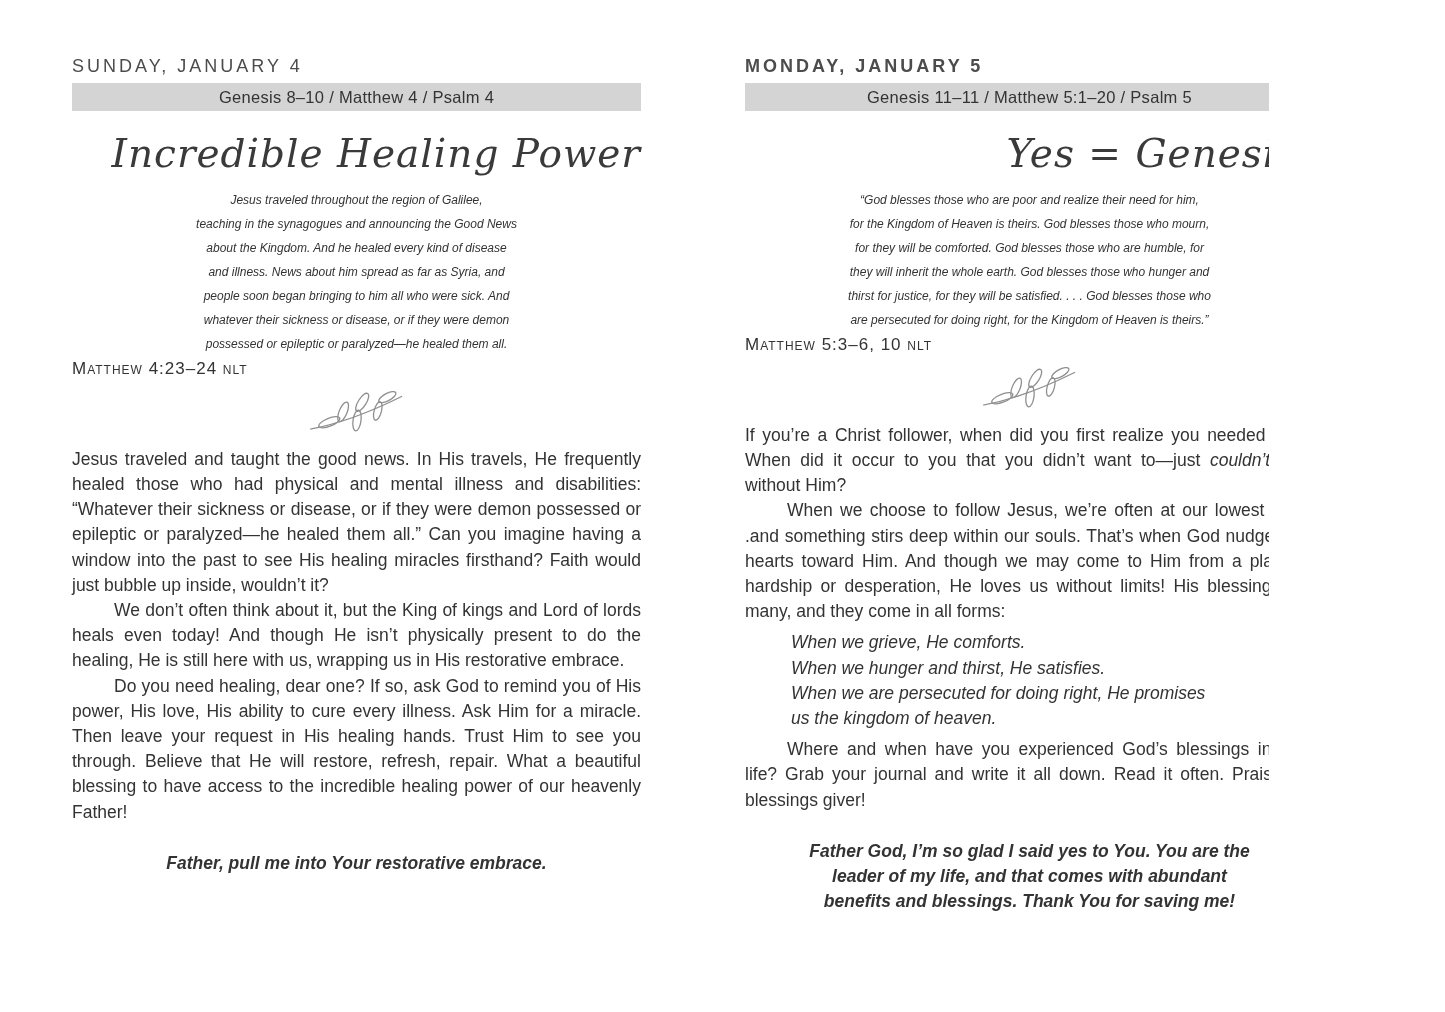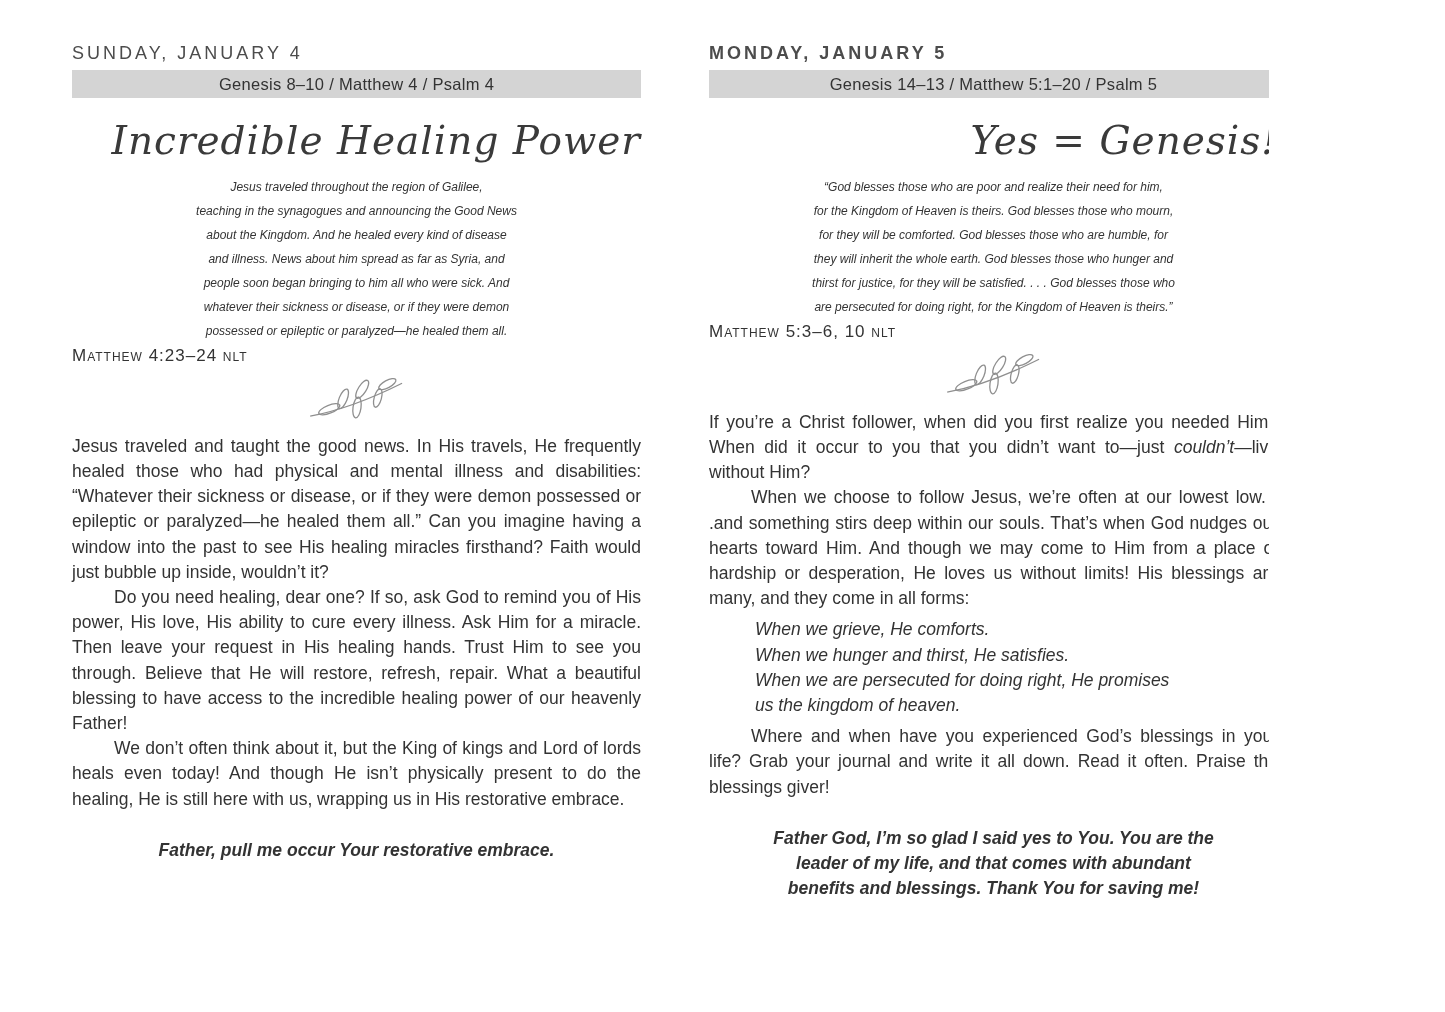--- a/index.html
+++ b/index.html
@@ -1,19 +1,19 @@
 <!DOCTYPE html>
 <html><head>
 <meta charset="utf-8">
 <style>
   * { margin:0; padding:0; box-sizing:border-box; }
   html,body { background:#ffffff; }
   .spread {
     width:1269px; height:1012px; background:#ffffff;
-    display:flex; padding:44px 72px 0 72px; gap:68px;
+    display:flex; padding:57px 72px 0 72px; gap:104px;
     font-family:"Liberation Sans", sans-serif; color:#333333;
     overflow:hidden;
   }
   .page { width:569px; flex:0 0 569px; }
 
   .date-header {
     font-size:18px; letter-spacing:3px; color:#4c4c4c;
     font-weight:400; line-height:18px;
   }
   .date-header.right { text-align:left;font-weight:bold; }
@@ -86,30 +86,30 @@
           <ellipse cx="44" cy="28" rx="12" ry="4.6" transform="rotate(-68 44 28)"></ellipse>
           <ellipse cx="60" cy="38" rx="12" ry="4.6" transform="rotate(-82 60 38)"></ellipse>
           <ellipse cx="66" cy="17" rx="12" ry="4.6" transform="rotate(-58 66 17)"></ellipse>
           <ellipse cx="84" cy="27" rx="11" ry="4.2" transform="rotate(-75 84 27)"></ellipse>
           <ellipse cx="95" cy="11" rx="11" ry="4.2" transform="rotate(-28 95 11)"></ellipse>
         </g>
       </svg>
     </div>
     <div class="body-text">
       <p>Jesus traveled and taught the good news. In His travels, He frequently healed those who had physical and mental illness and disabilities: “Whatever their sickness or disease, or if they were demon possessed or epileptic or paralyzed—he healed them all.” Can you imagine having a window into the past to see His healing miracles firsthand? Faith would just bubble up inside, wouldn’t it?</p>
+      <p class="indent">We don’t often think about it, but the King of kings and Lord of lords heals even today! And though He isn’t physically present to do the healing, He is still here with us, wrapping us in His restorative embrace.</p>
       <p class="indent">Do you need healing, dear one? If so, ask God to remind you of His power, His love, His ability to cure every illness. Ask Him for a miracle. Then leave your request in His healing hands. Trust Him to see you through. Believe that He will restore, refresh, repair. What a beautiful blessing to have access to the incredible healing power of our heavenly Father!</p>
-      <p class="indent">We don’t often think about it, but the King of kings and Lord of lords heals even today! And though He isn’t physically present to do the healing, He is still here with us, wrapping us in His restorative embrace.</p>
     </div>
-    <div class="prayer">Father, pull me occur Your restorative embrace.</div>
+    <div class="prayer">Father, pull me into Your restorative embrace.</div>
   </div>
 
   <div class="page">
     <div class="date-header right">MONDAY, JANUARY 5</div>
     <div class="readings-bar">
-      <span>Genesis 14–13 / Matthew 5:1–20 / Psalm 5</span>
+      <span>Genesis 11–11 / Matthew 5:1–20 / Psalm 5</span>
     </div>
     <div class="devo-title">Yes = Genesis!</div>
     <div class="scripture-quote">“God blesses those who are poor and realize their need for him,
 for the Kingdom of Heaven is theirs. God blesses those who mourn,
 for they will be comforted. God blesses those who are humble, for
 they will inherit the whole earth. God blesses those who hunger and
 thirst for justice, for they will be satisfied. . . . God blesses those who
 are persecuted for doing right, for the Kingdom of Heaven is theirs.”</div>
     <div class="scripture-ref">Matthew 5:3–6, 10 nlt</div>
     <div class="leaf-wrap">

